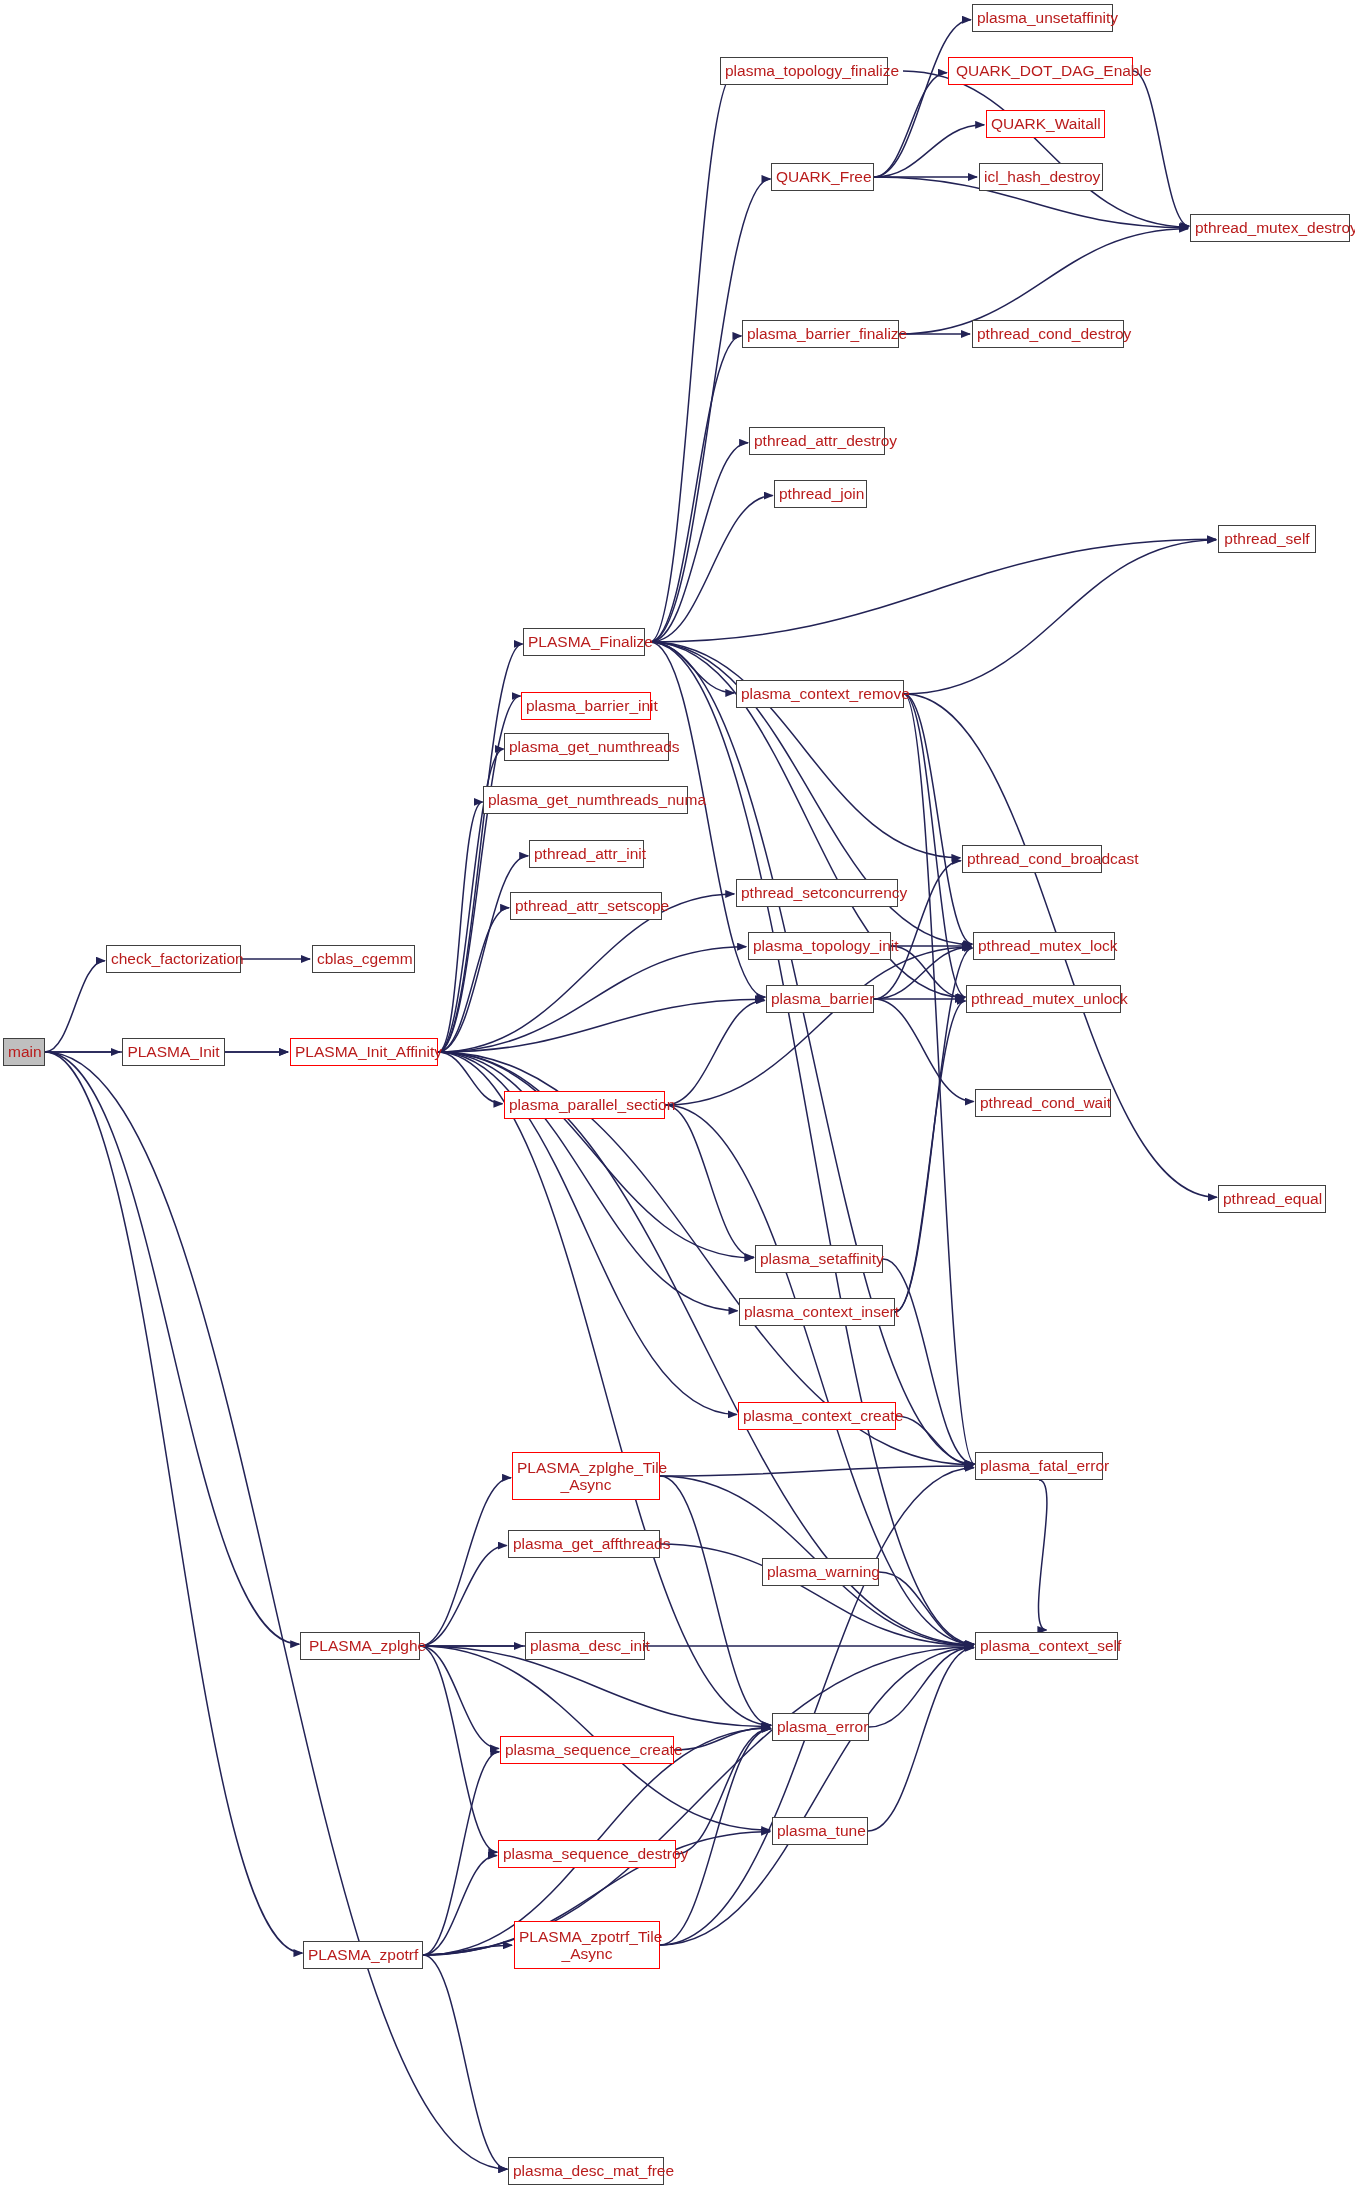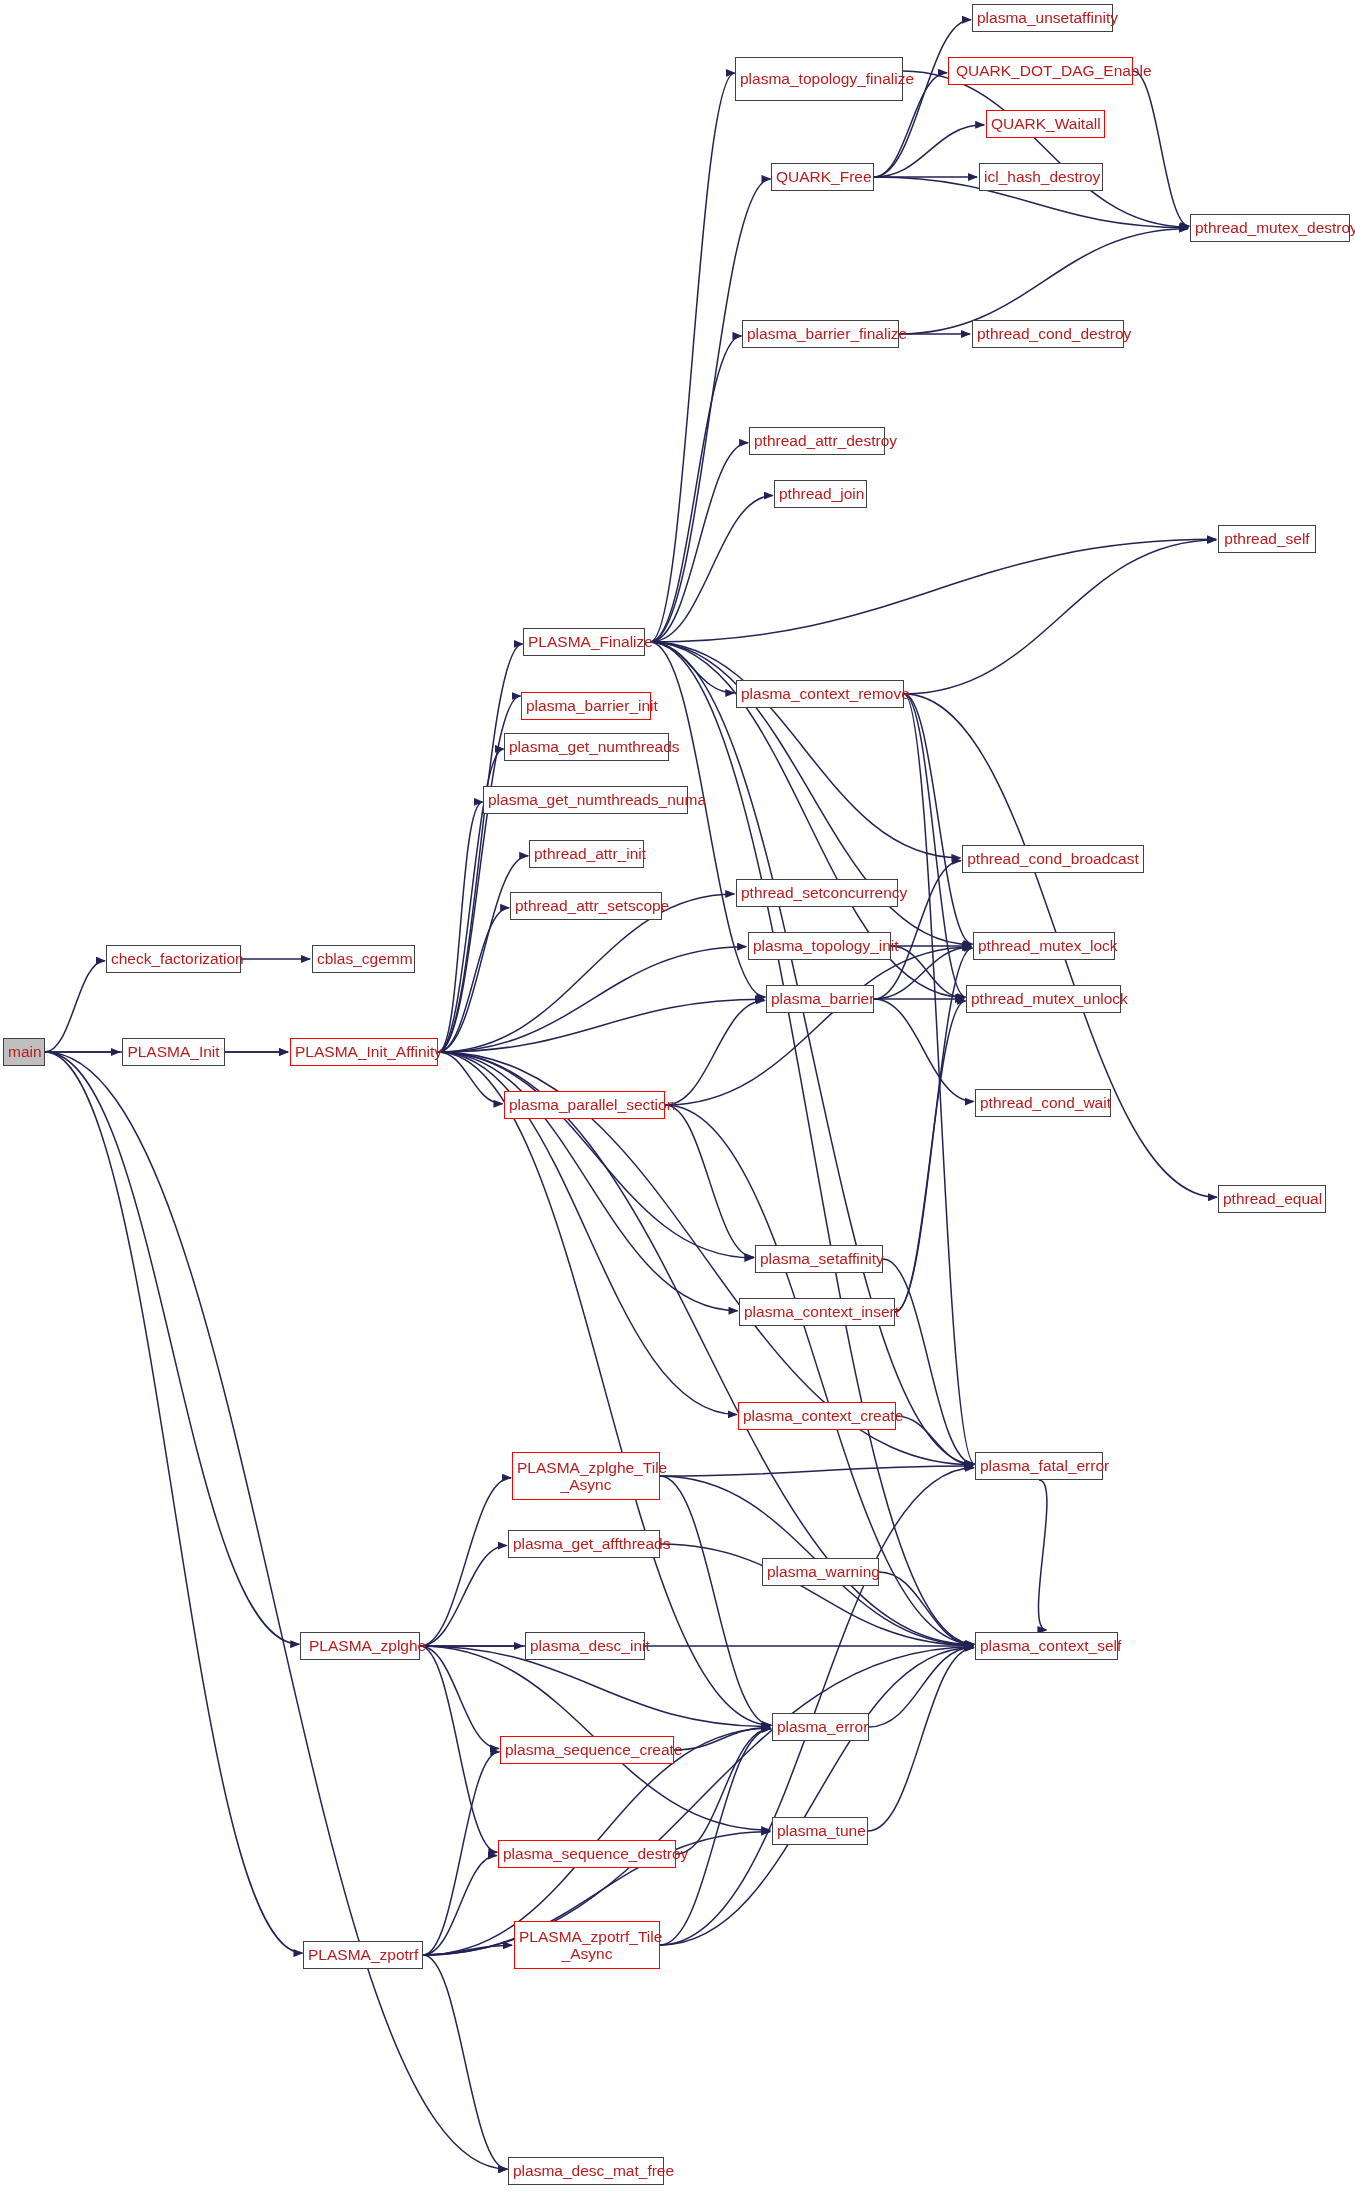--- a/index.html
+++ b/index.html
@@ -138,21 +138,21 @@
 _Async</span></div>
       <div class="node" style="left: 508px; top: 1530px; width: 152px; height: 28px;"><span class="lbl">plasma_get_affthreads</span></div>
       <div class="node" style="left: 300px; top: 1632px; width: 120px; height: 28px; padding-left: 8px;"><span class="lbl">PLASMA_zplghe</span></div>
       <div class="node" style="left: 525px; top: 1632px; width: 120px; height: 28px;"><span class="lbl">plasma_desc_init</span></div>
       <div class="node red" style="left: 500px; top: 1736px; width: 174px; height: 28px;"><span class="lbl">plasma_sequence_create</span></div>
       <div class="node red" style="left: 498px; top: 1840px; width: 178px; height: 28px;"><span class="lbl">plasma_sequence_destroy</span></div>
       <div class="node" style="left: 303px; top: 1941px; width: 120px; height: 28px;"><span class="lbl">PLASMA_zpotrf</span></div>
       <div class="node red" style="left: 514px; top: 1921px; width: 146px; height: 48px;"><span class="lbl">PLASMA_zpotrf_Tile
 _Async</span></div>
       <div class="node" style="left: 508px; top: 2157px; width: 156px; height: 28px;"><span class="lbl">plasma_desc_mat_free</span></div>
-      <div class="node" style="left: 735px; top: 57px; width: 168px; height: 44px;"><span class="lbl">plasma_topology_finalize</span></div>
+      <div class="node" style="left: 720px; top: 57px; width: 168px; height: 28px;"><span class="lbl">plasma_topology_finalize</span></div>
       <div class="node" style="left: 771px; top: 163px; width: 103px; height: 28px;"><span class="lbl">QUARK_Free</span></div>
       <div class="node" style="left: 742px; top: 320px; width: 157px; height: 28px;"><span class="lbl">plasma_barrier_finalize</span></div>
       <div class="node" style="left: 749px; top: 427px; width: 136px; height: 28px;"><span class="lbl">pthread_attr_destroy</span></div>
       <div class="node" style="left: 774px; top: 480px; width: 93px; height: 28px;"><span class="lbl">pthread_join</span></div>
       <div class="node" style="left: 736px; top: 680px; width: 168px; height: 28px;"><span class="lbl">plasma_context_remove</span></div>
       <div class="node" style="left: 736px; top: 879px; width: 162px; height: 28px;"><span class="lbl">pthread_setconcurrency</span></div>
       <div class="node" style="left: 748px; top: 932px; width: 143px; height: 28px;"><span class="lbl">plasma_topology_init</span></div>
       <div class="node" style="left: 766px; top: 985px; width: 108px; height: 28px;"><span class="lbl">plasma_barrier</span></div>
       <div class="node" style="left: 755px; top: 1245px; width: 128px; height: 28px;"><span class="lbl">plasma_setaffinity</span></div>
       <div class="node" style="left: 739px; top: 1298px; width: 156px; height: 28px;"><span class="lbl">plasma_context_insert</span></div>
@@ -160,21 +160,21 @@
       <div class="node" style="left: 762px; top: 1558px; width: 117px; height: 28px;"><span class="lbl">plasma_warning</span></div>
       <div class="node" style="left: 772px; top: 1713px; width: 97px; height: 28px;"><span class="lbl">plasma_error</span></div>
       <div class="node" style="left: 772px; top: 1817px; width: 96px; height: 28px;"><span class="lbl">plasma_tune</span></div>
       <div class="node" style="left: 1190px; top: 214px; width: 160px; height: 28px;"><span class="lbl">pthread_mutex_destroy</span></div>
       <div class="node" style="left: 972px; top: 320px; width: 152px; height: 28px;"><span class="lbl">pthread_cond_destroy</span></div>
       <div class="node" style="left: 972px; top: 4px; width: 141px; height: 28px;"><span class="lbl">plasma_unsetaffinity</span></div>
       <div class="node red" style="left: 948px; top: 57px; width: 185px; height: 28px; padding-left: 7px;"><span class="lbl">QUARK_DOT_DAG_Enable</span></div>
       <div class="node red" style="left: 986px; top: 110px; width: 119px; height: 28px;"><span class="lbl">QUARK_Waitall</span></div>
       <div class="node" style="left: 979px; top: 163px; width: 124px; height: 28px;"><span class="lbl">icl_hash_destroy</span></div>
       <div class="node" style="left: 1218px; top: 525px; width: 98px; height: 28px;"><span class="lbl">pthread_self</span></div>
-      <div class="node" style="left: 962px; top: 845px; width: 182px; height: 28px;"><span class="lbl">pthread_cond_broadcast</span></div>
+      <div class="node" style="left: 962px; top: 845px; width: 140px; height: 28px;"><span class="lbl">pthread_cond_broadcast</span></div>
       <div class="node" style="left: 973px; top: 932px; width: 142px; height: 28px;"><span class="lbl">pthread_mutex_lock</span></div>
       <div class="node" style="left: 966px; top: 985px; width: 155px; height: 28px;"><span class="lbl">pthread_mutex_unlock</span></div>
       <div class="node" style="left: 975px; top: 1089px; width: 136px; height: 28px;"><span class="lbl">pthread_cond_wait</span></div>
       <div class="node" style="left: 1218px; top: 1185px; width: 108px; height: 28px;"><span class="lbl">pthread_equal</span></div>
       <div class="node" style="left: 975px; top: 1452px; width: 128px; height: 28px;"><span class="lbl">plasma_fatal_error</span></div>
       <div class="node" style="left: 975px; top: 1632px; width: 143px; height: 28px;"><span class="lbl">plasma_context_self</span></div>
     </div>
 </div>
 
 </body></html>

